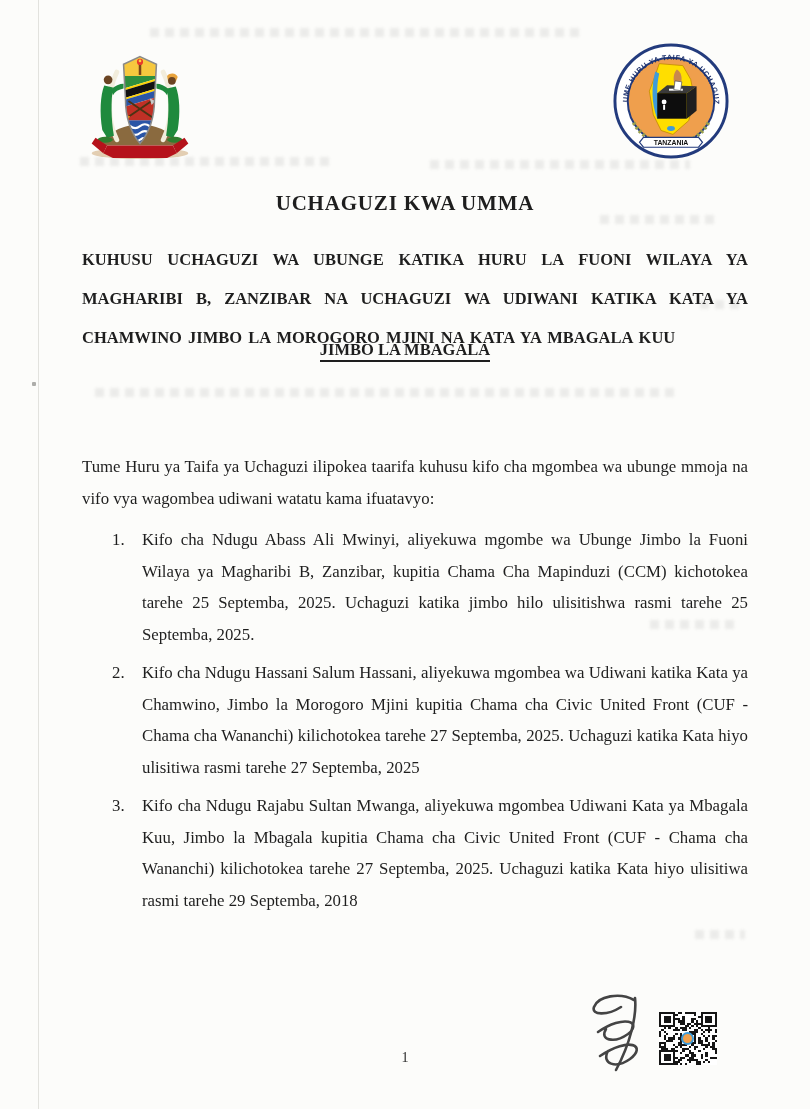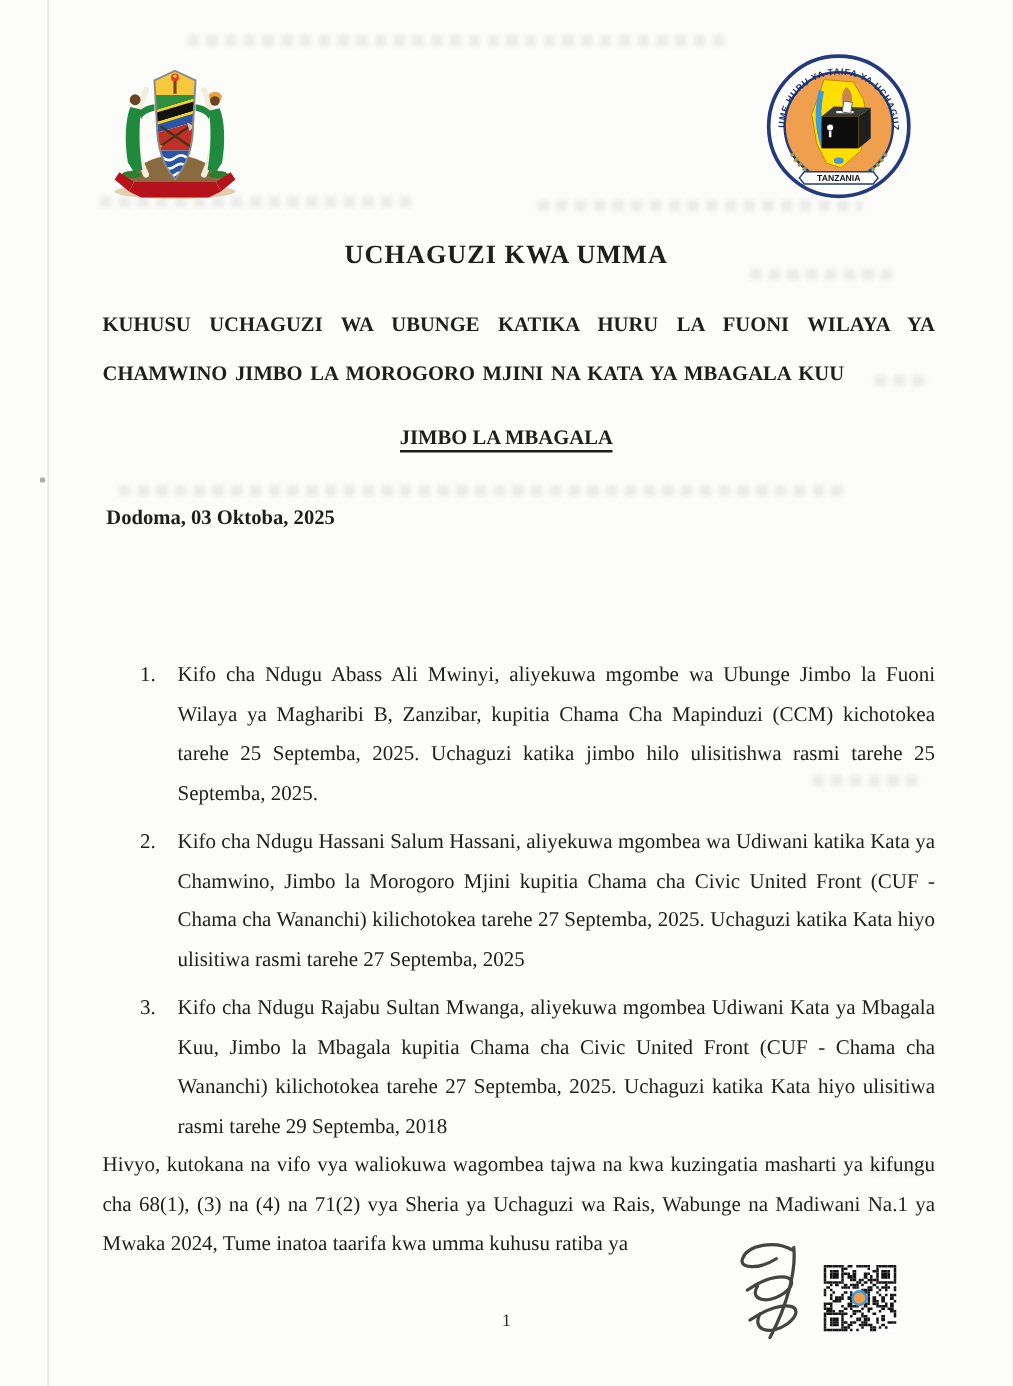--- a/index.html
+++ b/index.html
@@ -134,46 +134,46 @@
       <textPath xlink:href="#ringArc" href="#ringArc" startOffset="50%" text-anchor="middle">TUME HURU YA TAIFA YA UCHAGUZI</textPath>
     </text>
     <polygon points="32,97 88,97 92,102 88,107 32,107 28,102" fill="#ffffff" stroke="#233B7D" stroke-width="1.2"></polygon>
     <text x="60" y="104.5" text-anchor="middle" font-size="7" font-weight="bold" fill="#111" font-family="Liberation Sans, sans-serif">TANZANIA</text>
   </svg>
 
   <div class="doc-title">UCHAGUZI KWA UMMA</div>
 
   <div class="subject">
     <div class="sline">KUHUSU UCHAGUZI WA UBUNGE KATIKA HURU LA FUONI WILAYA YA</div>
+    <div class="sline">MAGHARIBI B, ZANZIBAR NA UCHAGUZI WA UDIWANI KATIKA KATA YA</div>
     <div class="sline">CHAMWINO JIMBO LA MOROGORO MJINI NA KATA YA MBAGALA KUU</div>
   </div>
 
   <div class="subtitle">
     <span>JIMBO LA MBAGALA</span>
   </div>
 
-  <div class="dateline">Dodoma, 03 Oktoba, 2025</div>
-
+
+  <div class="intro body-par">Tume Huru ya Taifa ya Uchaguzi ilipokea taarifa kuhusu kifo cha mgombea wa ubunge mmoja na vifo vya wagombea udiwani watatu kama ifuatavyo:</div>
 
   <div class="list">
     <div class="item body-par">
       <span class="item-num">1.</span>
       <span>Kifo cha Ndugu Abass Ali Mwinyi, aliyekuwa mgombe wa Ubunge Jimbo la Fuoni Wilaya ya Magharibi B, Zanzibar, kupitia Chama Cha Mapinduzi (CCM) kichotokea tarehe 25 Septemba, 2025. Uchaguzi katika jimbo hilo ulisitishwa rasmi tarehe 25 Septemba, 2025.</span>
     </div>
     <div class="item body-par">
       <span class="item-num">2.</span>
       <span>Kifo cha Ndugu Hassani Salum Hassani, aliyekuwa mgombea wa Udiwani katika Kata ya Chamwino, Jimbo la Morogoro Mjini kupitia Chama cha Civic United Front (CUF - Chama cha Wananchi) kilichotokea tarehe 27 Septemba, 2025. Uchaguzi katika Kata hiyo ulisitiwa rasmi tarehe 27 Septemba, 2025</span>
     </div>
     <div class="item body-par">
       <span class="item-num">3.</span>
       <span>Kifo cha Ndugu Rajabu Sultan Mwanga, aliyekuwa mgombea Udiwani Kata ya Mbagala Kuu, Jimbo la Mbagala kupitia Chama cha Civic United Front (CUF - Chama cha Wananchi) kilichotokea tarehe 27 Septemba, 2025. Uchaguzi katika Kata hiyo ulisitiwa rasmi tarehe 29 Septemba, 2018</span>
     </div>
   </div>
 
-  <div class="closing body-par">Hivyo, kutokana na vifo vya waliokuwa wagombea tajwa na kwa kuzingatia masharti ya kifungu cha 68(1), (3) na (4) na 71(2) vya Sheria ya Uchaguzi wa Rais, Wabunge na Madiwani Na.1 ya Mwaka 2024, Tume inatoa taarifa kwa umma kuhusu ratiba ya</div>
 
   <svg class="signature" width="92" height="80" viewBox="0 0 92 80">
     <g fill="none" stroke="#2b2b2b" stroke-width="2.6" stroke-linecap="round" opacity="0.88">
       <path d="M58,6 C44,-2 22,2 18,13 C15,21 31,22 45,13"></path>
       <path d="M59,4 C61,22 54,50 40,76"></path>
       <path d="M22,38 C48,20 67,28 52,40 C38,50 23,46 30,35"></path>
       <path d="M24,62 C54,42 71,52 54,65 C40,75 25,70 32,57"></path>
     </g>
   </svg>
 

